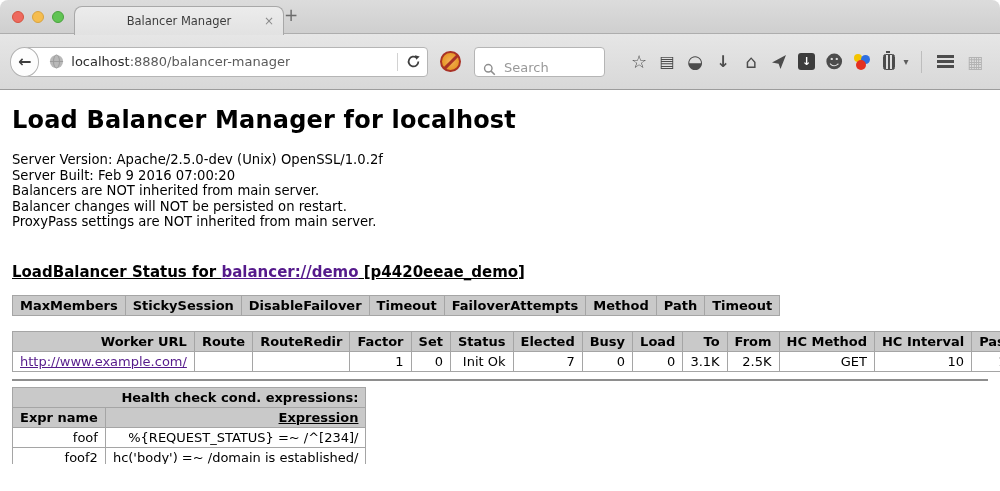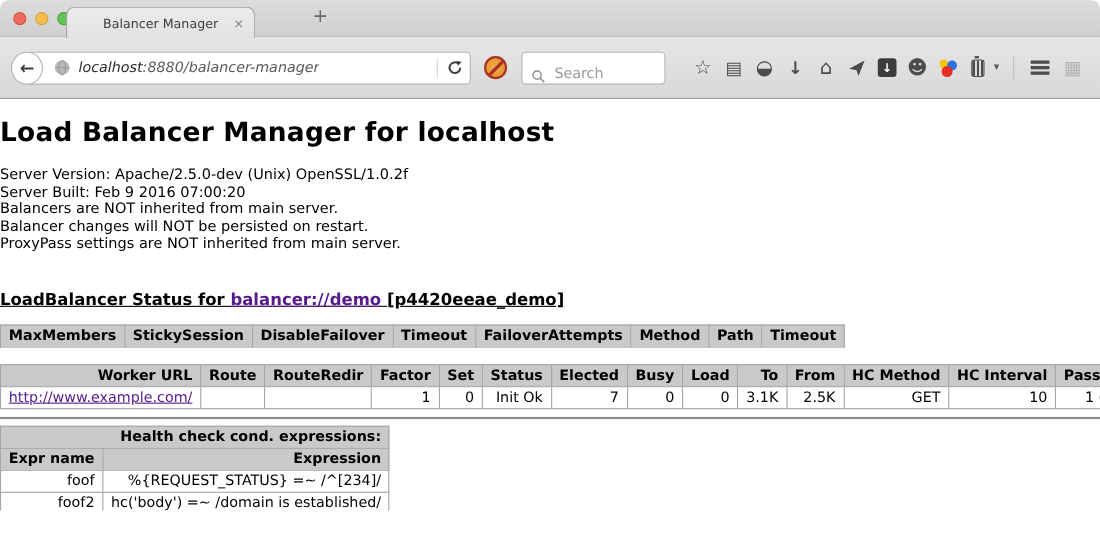--- a/index.html
+++ b/index.html
@@ -7,34 +7,34 @@
   body { width:1000px; height:491px; font-family:"DejaVu Sans", sans-serif; background:#ffffff; }
   .window { width:1000px; height:491px; border-radius:8px 8px 0 0; overflow:hidden; position:relative; }
 
   
   .titlebar { position:relative; height:34px; background:linear-gradient(#dcdcdc,#cfcfcf); border-bottom:1px solid #adadad; }
   .traffic { position:absolute; top:11px; left:12px; display:flex; gap:8px; }
   .traffic span { width:12px; height:12px; border-radius:50%; display:inline-block; }
   .tl-close { background:#ee6a5f; border:1px solid #d4543f; }
   .tl-min   { background:#f5bd4f; border:1px solid #d8a340; }
   .tl-zoom  { background:#61c454; border:1px solid #4aa23e; }
-  .tab { position:absolute; left:60px; top:6px; width:172px; height:29px; background:linear-gradient(#ececec,#e2e2e2);
+  .tab { position:absolute; left:74px; top:6px; width:210px; height:29px; background:linear-gradient(#ececec,#e2e2e2);
          border:1px solid #a8a8a8; border-bottom:none; border-radius:8px 8px 0 0;
          display:flex; align-items:center; justify-content:center; z-index:2; }
   .tab-title { font-size:11.5px; color:#3d3d3d; }
   .tab-close { position:absolute; right:9px; top:7px; font-size:12px; color:#8a8a8a; line-height:14px; cursor:default; }
   .new-tab { position:absolute; left:284px; top:5px; font-size:17px; color:#6b6b6b; }
 
   
   .navbar { height:56px; background:linear-gradient(#e6e6e6,#d8d8d8); border-bottom:1px solid #9c9c9c;
             display:flex; align-items:center; padding:0 10px; position:relative; }
   .back-btn { width:30px; height:30px; border-radius:50%; background:#fdfdfd; border:1px solid #b2b2b2;
               display:flex; align-items:center; justify-content:center; font-size:16px; font-weight:bold; color:#3e3e3e; z-index:2; }
   .url-bar { margin-left:-15px; width:414px; height:30px; background:#ffffff; border:1px solid #b5b5b5; border-radius:4px;
-             display:flex; align-items:center; padding:0 6px 0 24px;font-style:italic; }
+             display:flex; align-items:center; padding:0 6px 0 24px; }
   .globe { margin-right:7px; display:flex; }
   .url-text { font-size:13px; white-space:nowrap; overflow:hidden; }
   .url-domain { color:#2b2b2b; }
   .url-path { color:#5a5a5a; }
   .url-right { margin-left:auto; display:flex; align-items:center; }
   .vsep-sm { width:1px; height:18px; background:#d2d2d2; margin:0 8px; }
   .noscript { margin-left:12px; width:21px; height:21px; border-radius:50%;
               background:radial-gradient(#f5b259,#df8c12); border:2px solid #a93226; position:relative; }
   .noscript::after { content:""; position:absolute; left:8px; top:-1px; width:2.5px; height:19px;
                      background:#a93226; transform:rotate(45deg); }
@@ -57,21 +57,21 @@
   .battery { width:12px; height:16px; border:1.5px solid #4c4c4c; border-radius:2.5px; margin:0 4px 0 7px; position:relative;
              background:repeating-linear-gradient(90deg,#4c4c4c 0 2px,transparent 2px 4px); }
   .battery::before { content:""; position:absolute; top:-4px; left:2px; width:4px; height:2px; background:#4c4c4c; }
   .caret { font-size:10px; color:#5d5d5d; width:14px; text-align:center; }
   .vsep { width:1px; height:22px; background:#bdbdbd; margin:0 8px; }
   .menu-btn { width:30px; display:flex; align-items:center; justify-content:center; height:30px; }
   .menu-bars { width:17px; height:3px; background:#4c4c4c; box-shadow:0 5px 0 #4c4c4c, 0 10px 0 #4c4c4c; margin-bottom:10px; }
   .all-tabs { color:#b3b3b3; font-size:17px; width:30px; text-align:center; }
 
   
-  .page { background:#ffffff; height:374px; padding:0 0; overflow:hidden; }
+  .page { background:#ffffff; height:374px; padding:0 12px; overflow:hidden; }
   h1 { font-size:24px; margin:16px 0 18px 0; color:#000; letter-spacing:0.2px; }
   .info-line { font-size:13.2px; line-height:15.6px; color:#000; }
   h3 { font-size:15px; margin:33px 0 14px 0; color:#000;text-decoration:underline; }
   a.vlink { color:#551a8b; text-decoration:underline; }
   table { border-collapse:collapse; border:1px solid #7d7d7d; font-size:13px; }
   th, td { border:1px solid #a5a5a5; padding:2px 7px; text-align:right; height:18px; white-space:nowrap; }
   th { background:#c9c9c9; font-weight:bold; }
   td.tl { text-align:right; }
   .tbl1 { margin-bottom:15px; }
   .tbl2 { margin-bottom:0; }
@@ -227,21 +227,21 @@
 
     <hr class="hr1">
 
     <table class="tbl3">
       <tbody>
           <tr>
         <th colspan="2">Health check cond. expressions:</th>
       </tr>
       <tr>
         <th>Expr name</th>
-        <th style="min-width:228px;">Expression</th>
+        <th style="min-width:228px;text-decoration:underline;">Expression</th>
       </tr>
       <tr>
         <td>foof</td>
         <td class="tl">%{REQUEST_STATUS} =~ /^[234]/</td>
       </tr>
       <tr>
         <td>foof2</td>
         <td class="tl">hc('body') =~ /domain is established/</td>
       </tr>
     </tbody>

